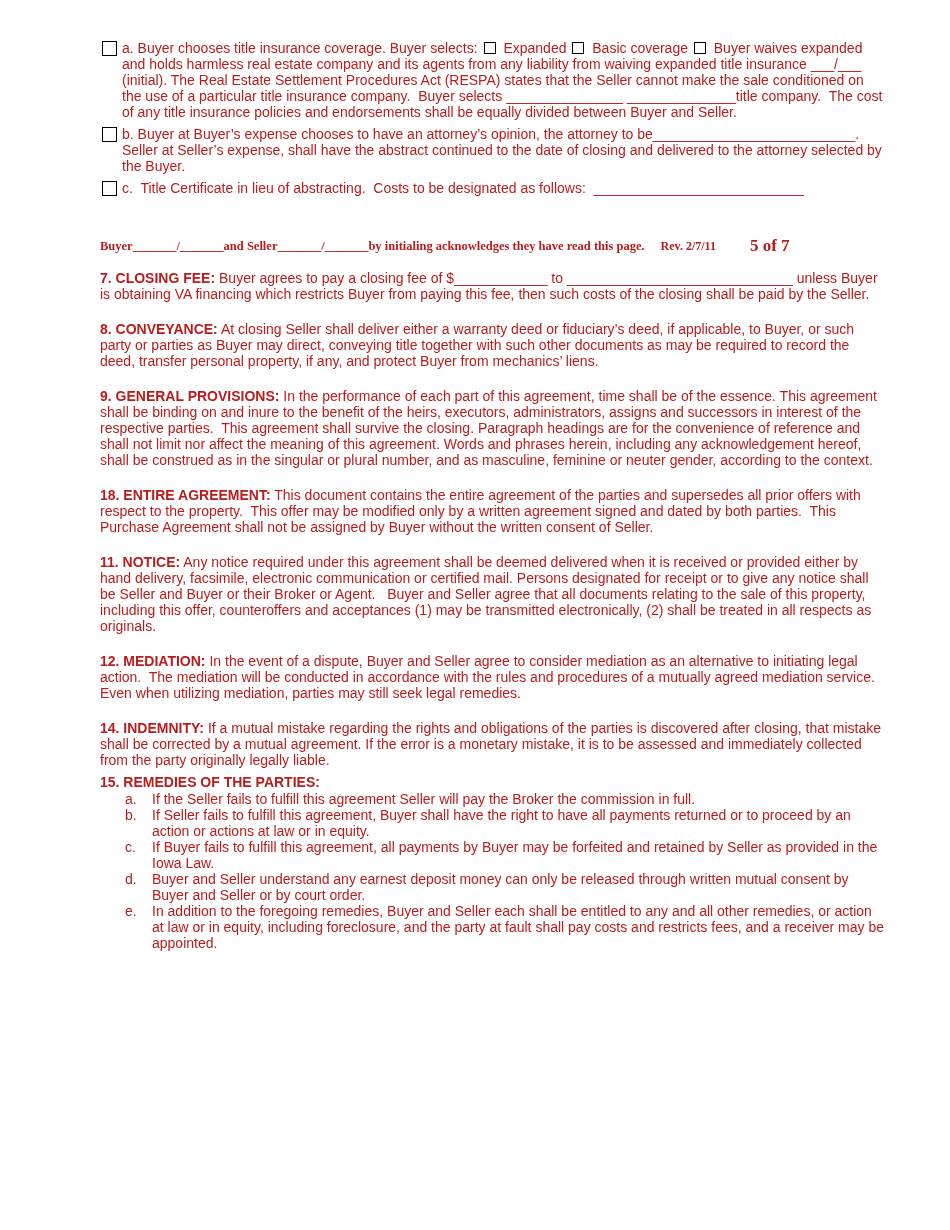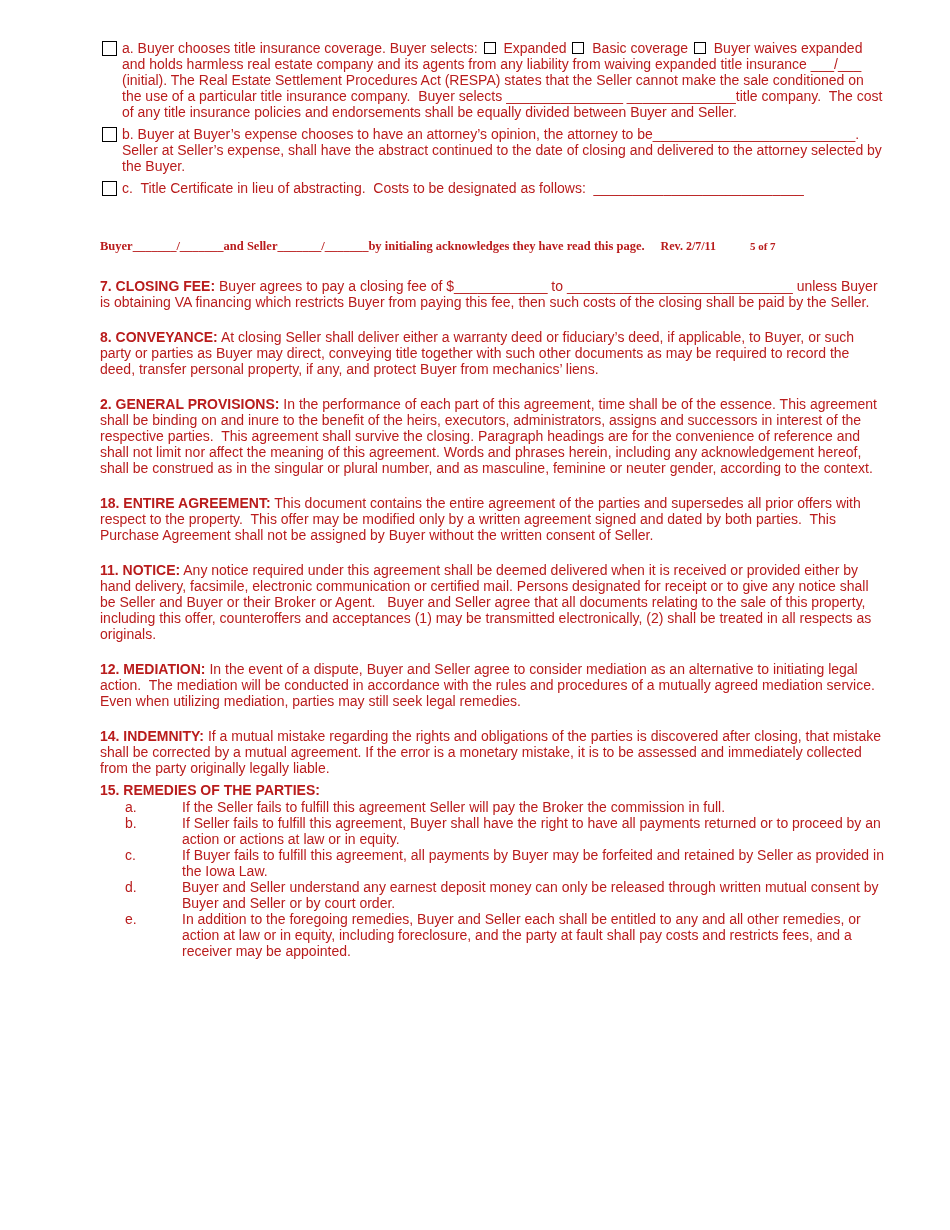--- a/index.html
+++ b/index.html
@@ -36,33 +36,33 @@
   
   .initials {
     font-family: "Liberation Serif", serif;
     font-weight: bold;
     font-size: 12.5px;
     margin: 42px 0 0 0;
     display: flex;
     align-items: flex-start;
   }
   .initials .rev { margin-left: 16px; font-size: 12px; }
-  .initials .pg  { margin-left: 34px; font-size: 11px; }
+  .initials .pg  { margin-left: 34px; font-size: 17px; }
 
   
   p.section { margin: 19px 0 0 0; }
-  p.section-first { margin-top: 24px; }
+  p.section-first { margin-top: 16px; }
   .hd { font-weight: bold; }
 
   
   .remedies-heading { margin: 6px 0 0 0; }
   .remedies-list { margin: 1px 0 0 25px; }
   .r-item { display: flex; }
   .r-item .letter { width: 27px; flex: none; }
-  .r-item .rtext { flex: 1; margin-left: 30px; }
+  .r-item .rtext { flex: 1; }
 </style>
 </head>
 <body>
 
 <div class="page">
 
   <div class="clause clause-a">
     <span class="cb cb-main"></span>
     <span>a.  Buyer chooses title insurance coverage.  Buyer selects:</span>
     <span class="cb cb-inline"></span>
@@ -93,21 +93,21 @@
     <span class="hd">7.  CLOSING FEE:</span>
     <span class="pre">Buyer agrees to pay a closing fee of $____________ to _____________________________ unless Buyer is obtaining VA financing which restricts Buyer from paying this fee, then such costs of the closing shall be paid by the Seller.</span>
   </p>
 
   <p class="section">
     <span class="hd">8.  CONVEYANCE:</span>
     <span class="pre">At closing Seller shall deliver either a warranty deed or fiduciary’s deed, if applicable, to Buyer, or such party or parties as Buyer may direct, conveying title together with such other documents as may be required to record the deed, transfer personal property, if any, and protect Buyer from mechanics’ liens.</span>
   </p>
 
   <p class="section">
-    <span class="hd">2.  GENERAL PROVISIONS:</span>
+    <span class="hd">9.  GENERAL PROVISIONS:</span>
     <span class="pre">In the performance of each part of this agreement, time shall be of the essence. This agreement shall be binding on and inure to the benefit of the heirs, executors, administrators, assigns and successors in interest of the respective parties.  This agreement shall survive the closing. Paragraph headings are for the convenience of reference and shall not limit nor affect the meaning of this agreement. Words and phrases herein, including any acknowledgement hereof, shall be construed as in the singular or plural number, and as masculine, feminine or neuter gender, according to the context.</span>
   </p>
 
   <p class="section">
     <span class="hd">18.  ENTIRE AGREEMENT:</span>
     <span class="pre">This document contains the entire agreement of the parties and supersedes all prior offers with respect to the property.  This offer may be modified only by a written agreement signed and dated by both parties.  This Purchase Agreement shall not be assigned by Buyer without the written consent of Seller.</span>
   </p>
 
   <p class="section">
     <span class="hd">11.  NOTICE:</span>

